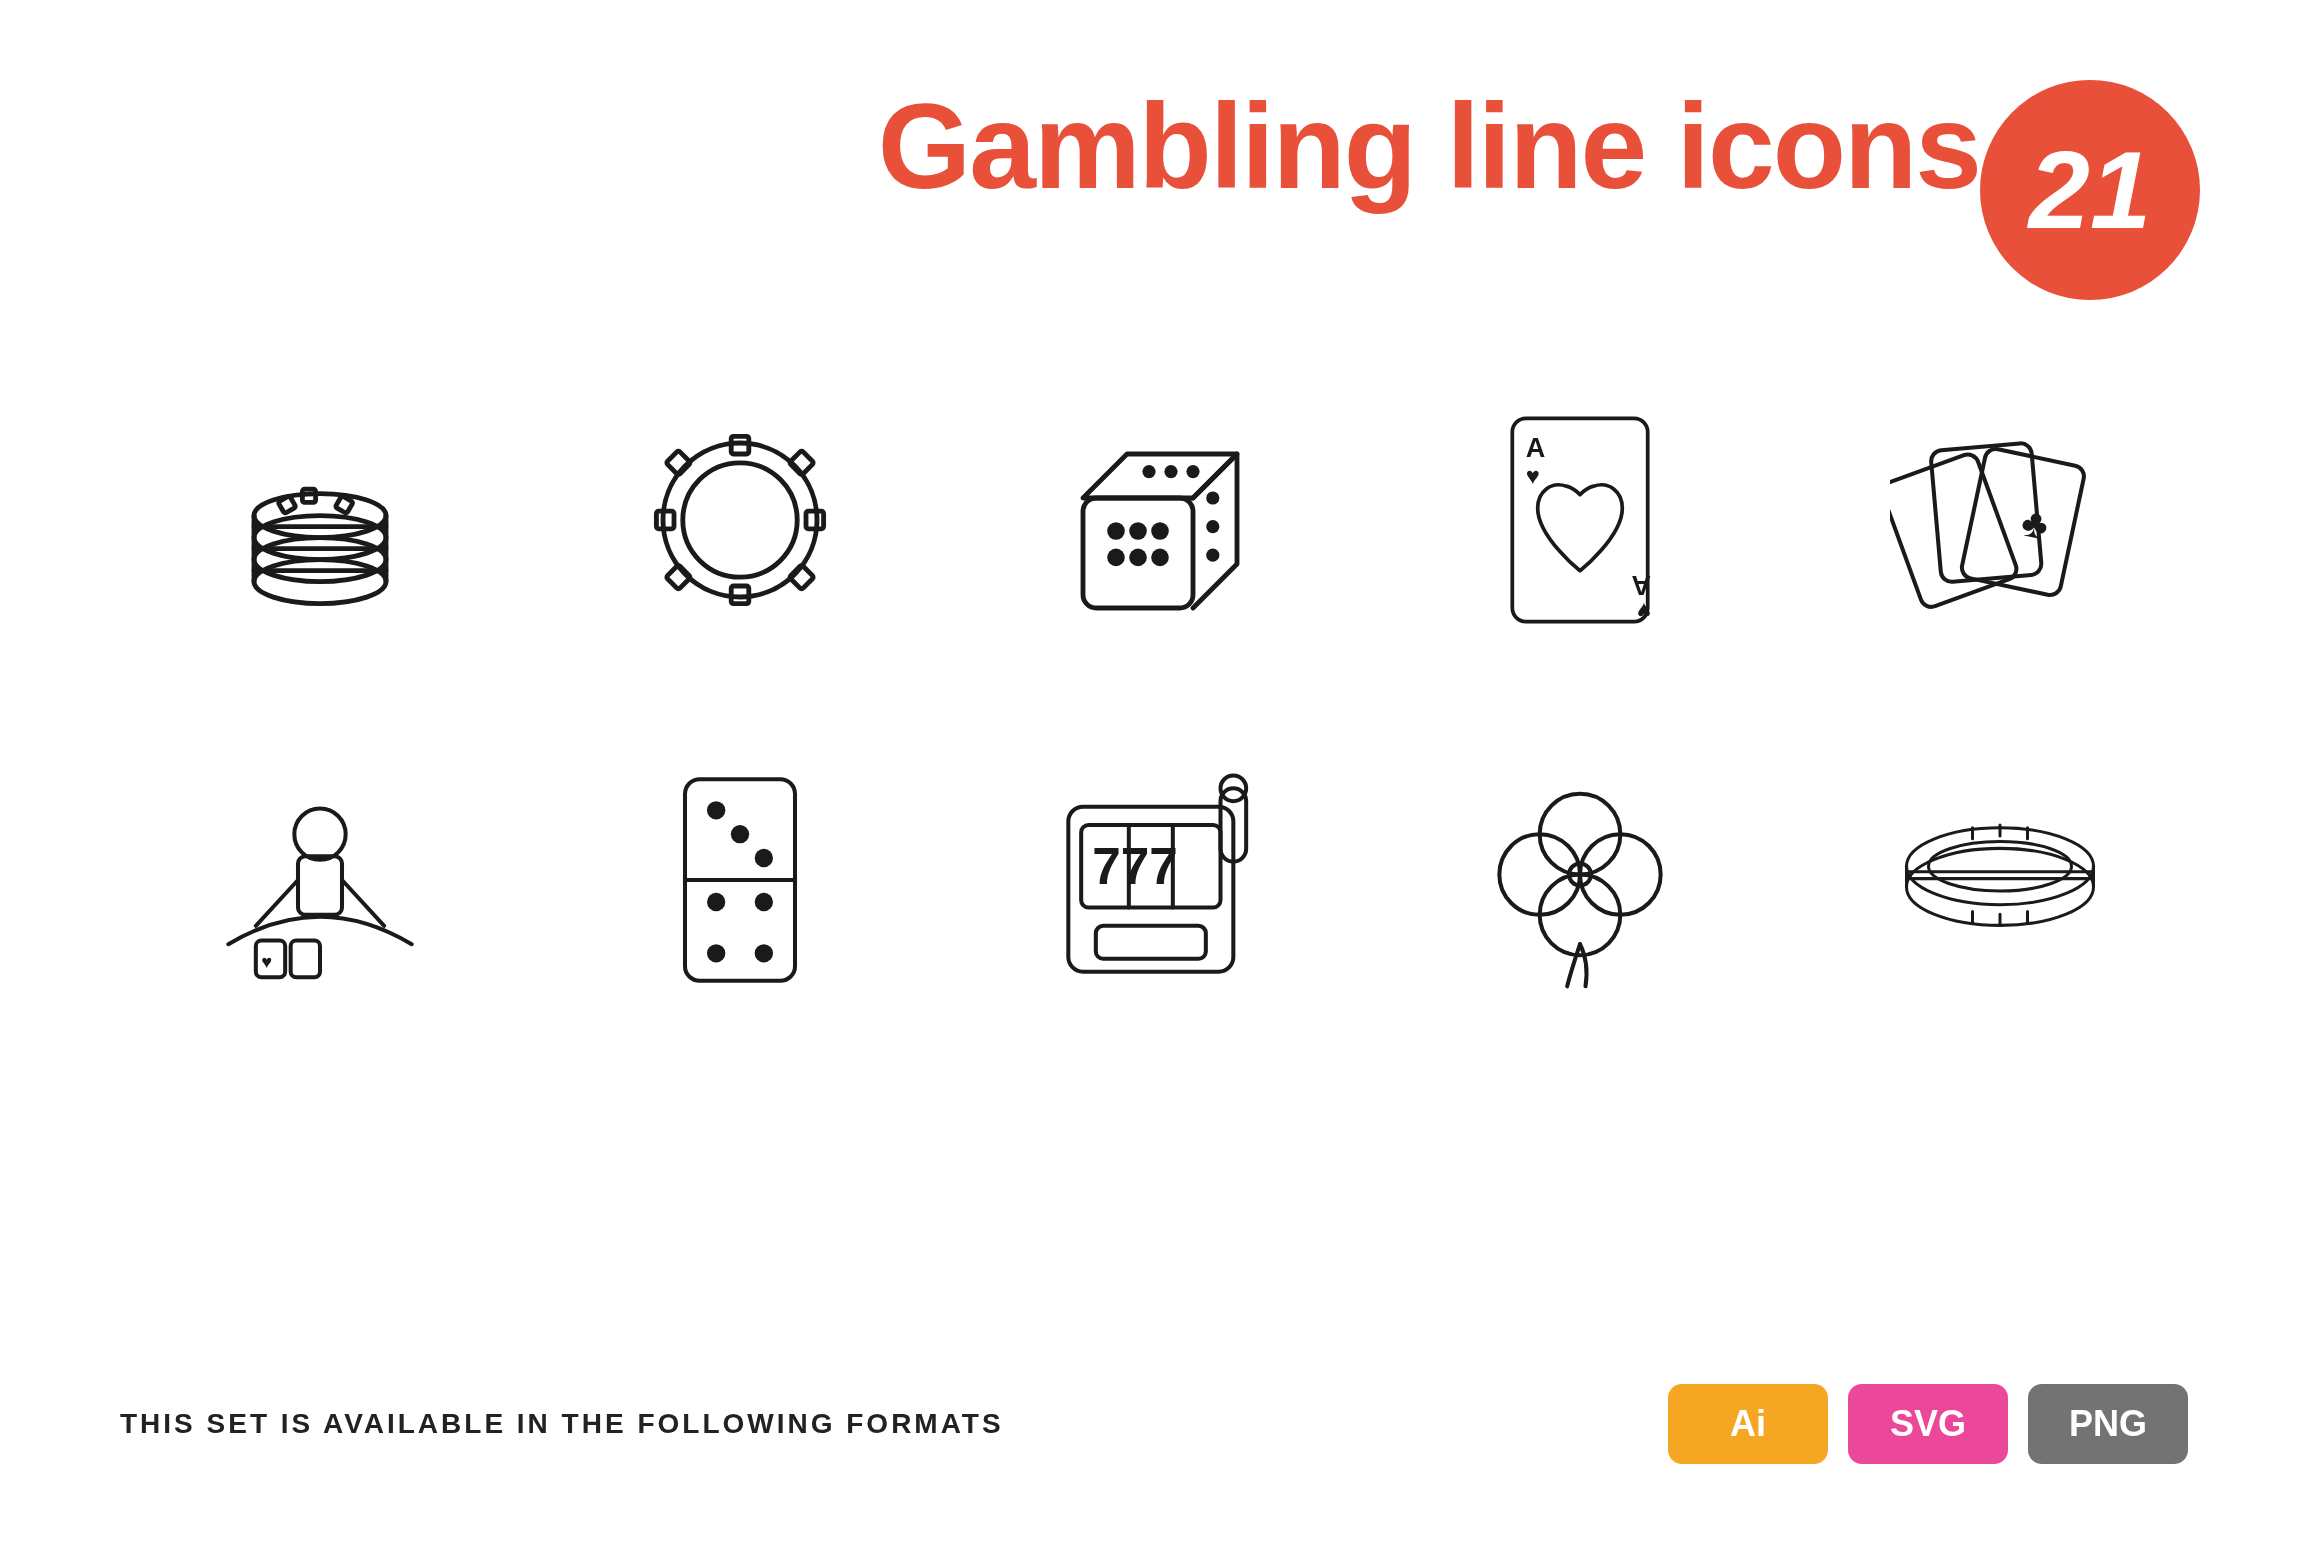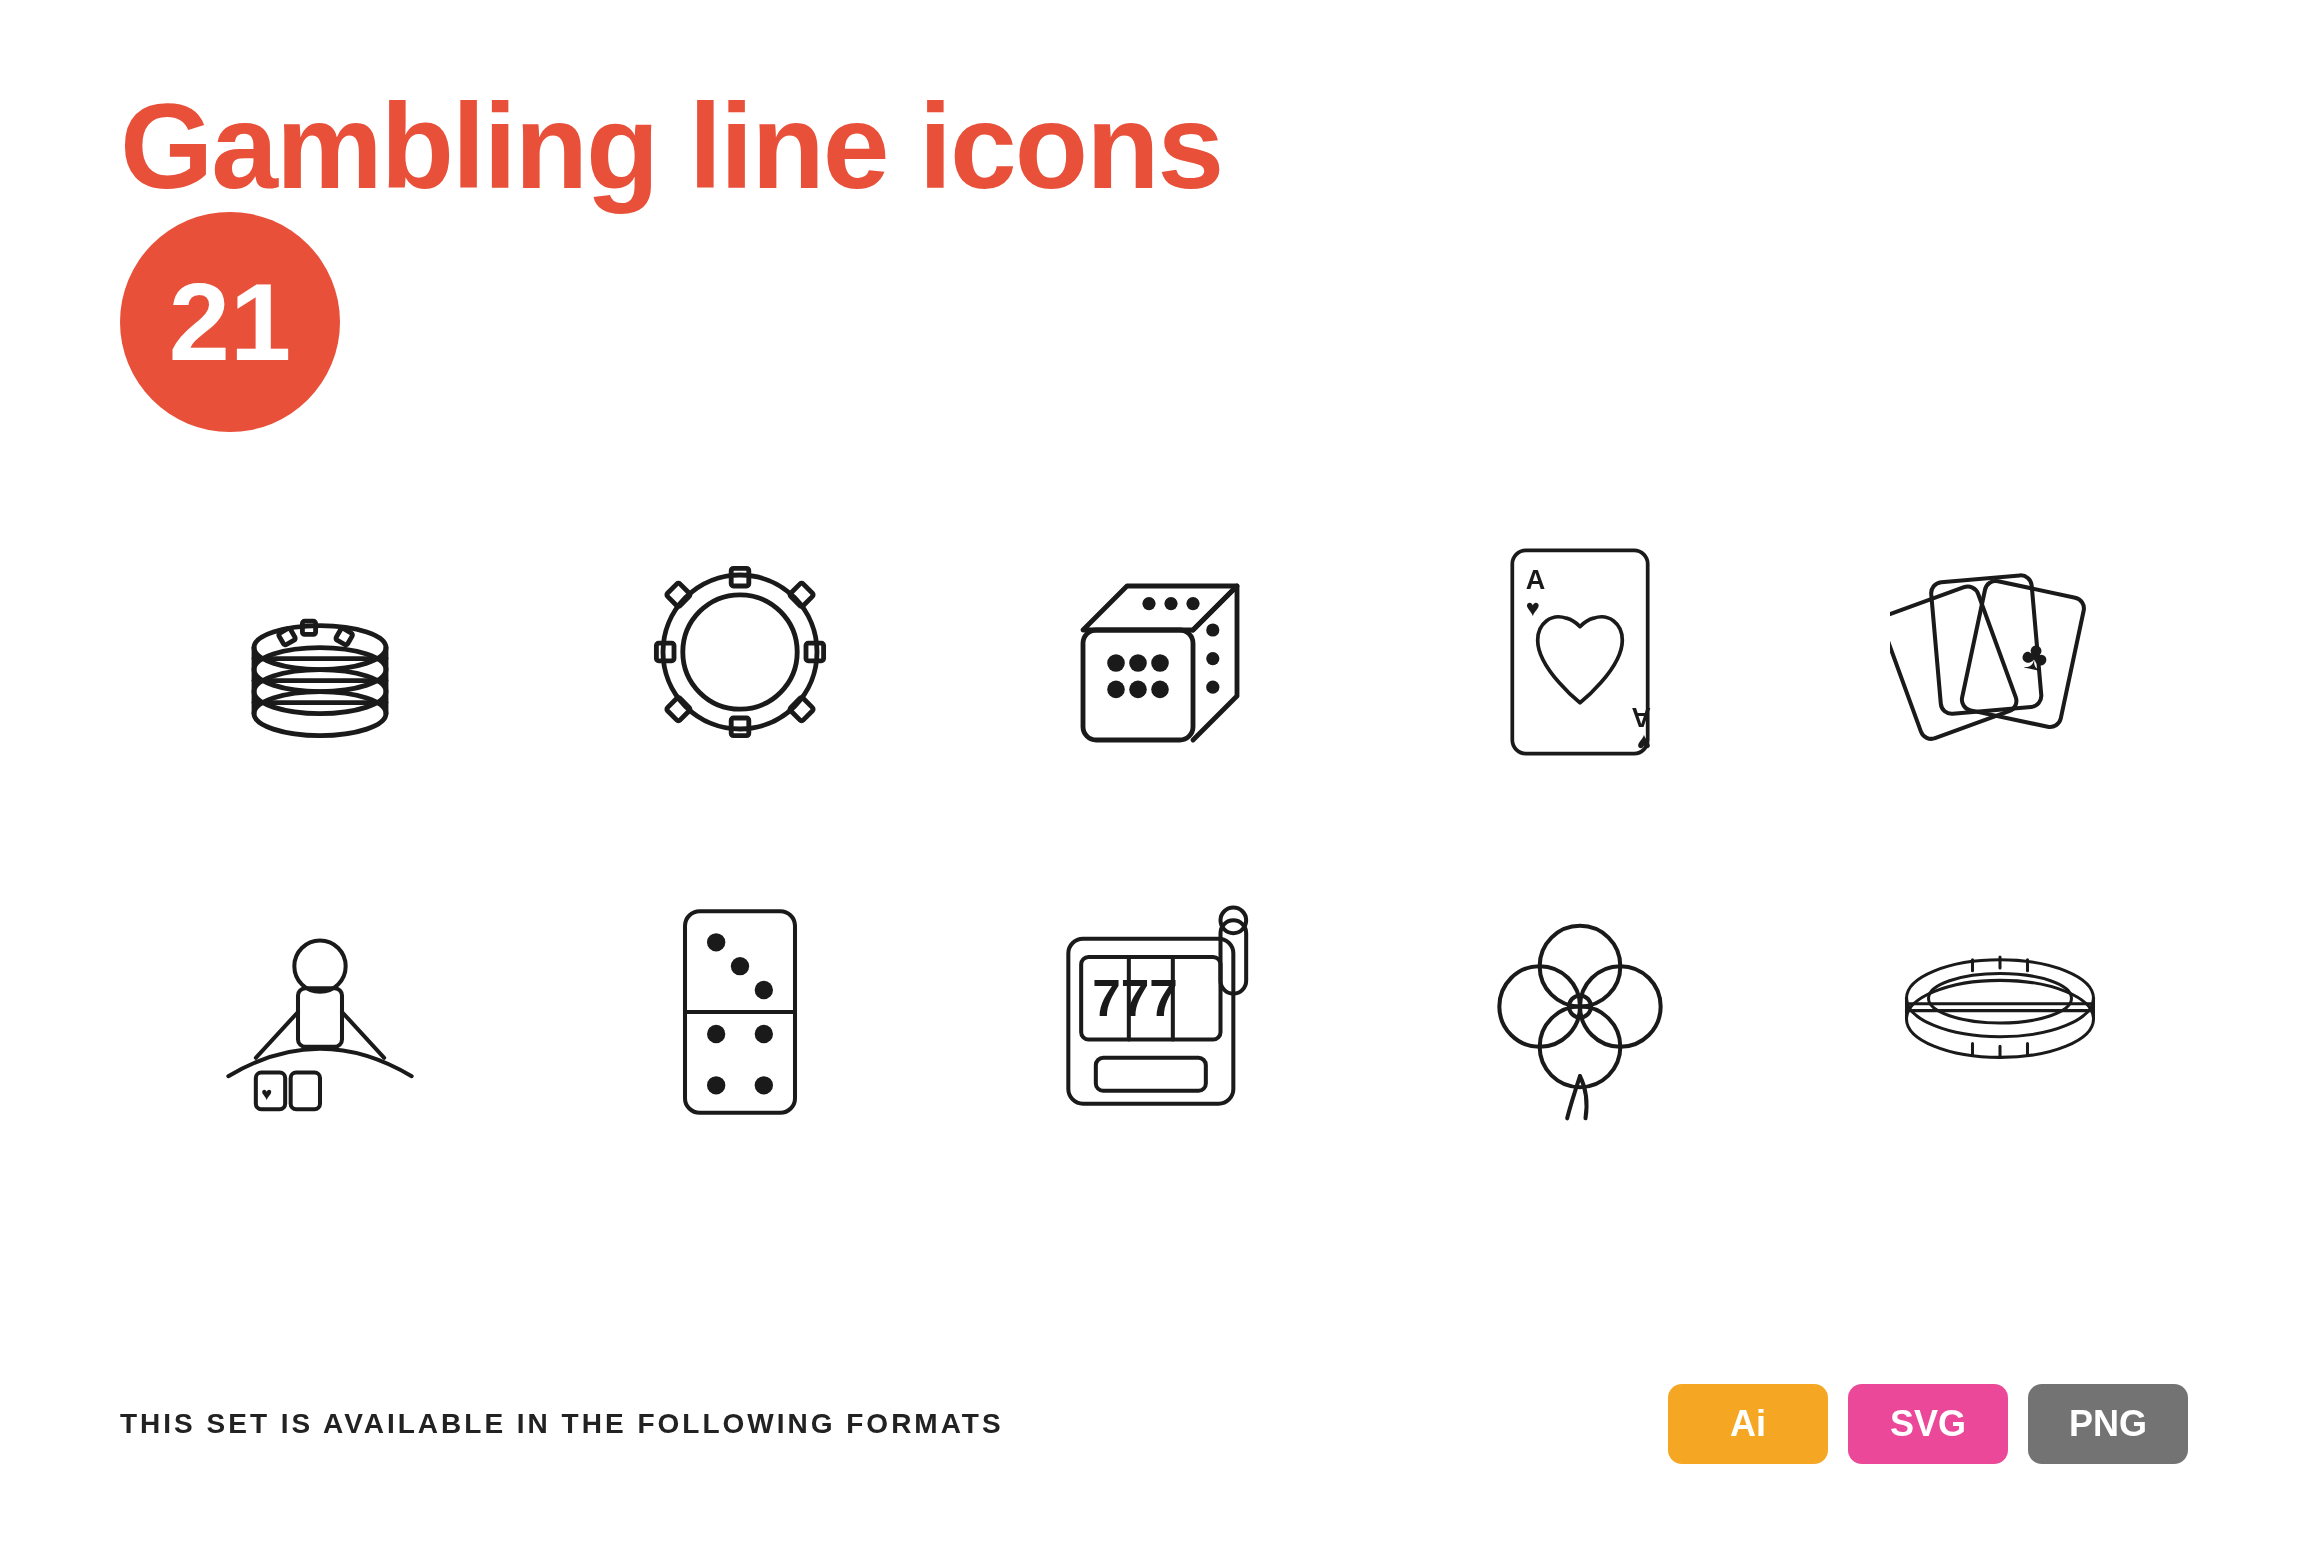--- a/index.html
+++ b/index.html
@@ -17,21 +17,20 @@
       height: 100%;
       padding: 80px 120px;
       position: relative;
     }
 
     .header-section {
       display: flex;
       justify-content: flex-end;
       align-items: flex-start;
       margin-bottom: 60px;
-      flex-direction: column;
     }
 
     .title-block {}
 
     .main-title {
       font-size: 120px;
       font-weight: 700;
       color: #E8503A;
       line-height: 1.1;
       letter-spacing: -2px;
@@ -53,20 +52,21 @@
       align-items: center;
       justify-content: center;
       flex-shrink: 0;
     }
 
     .badge-number {
       font-size: 110px;
       font-weight: 700;
       color: #ffffff;
       line-height: 1;
+      font-style: italic;
     }
 
     .icons-grid {
       display: grid;
       grid-template-columns: repeat(5, 1fr);
       grid-template-rows: repeat(2, 1fr);
       gap: 40px 20px;
       margin-top: 40px;
     }
 

